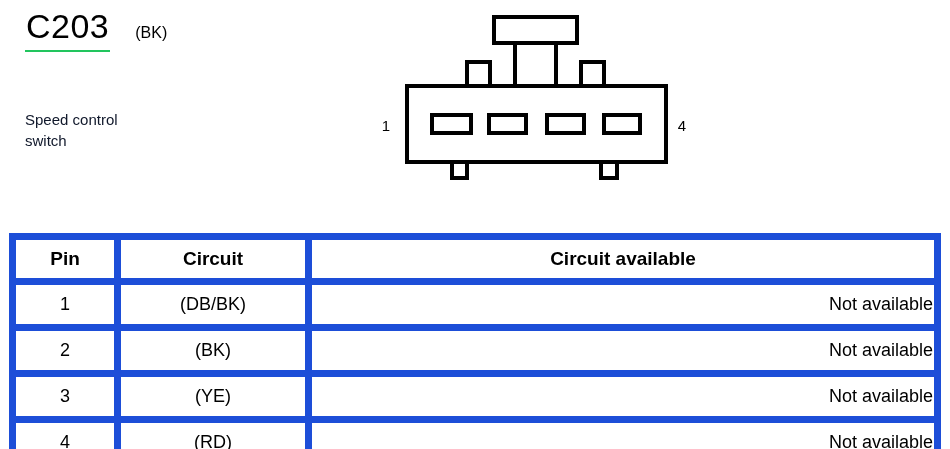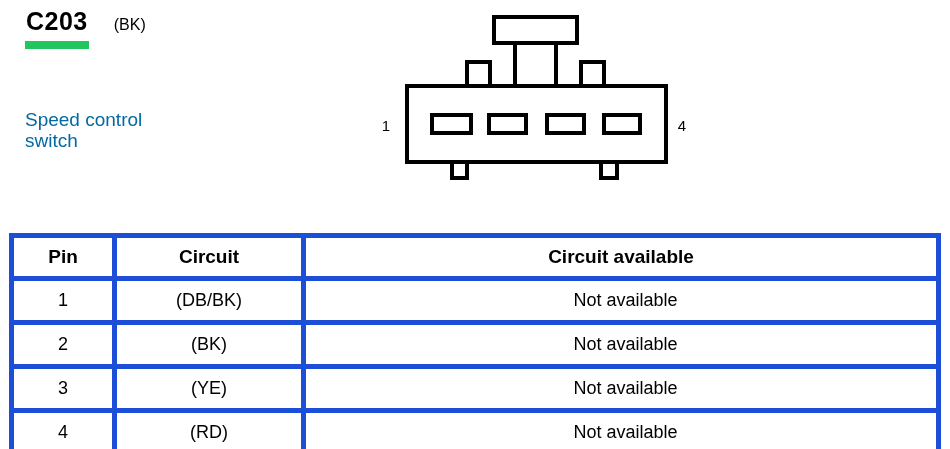--- a/index.html
+++ b/index.html
@@ -19,41 +19,41 @@
 
   
   .title-row {
     position: absolute;
     left: 25px;
     top: 6px;
     white-space: nowrap;
   }
   .title {
     display: inline-block;
-    font-size: 25px;
-    font-weight: bold;
+    font-size: 34px;
+    font-weight: normal;
     line-height: 1;
     letter-spacing: 0.5px;
-    border-bottom: 8px solid #22c55e;
+    border-bottom: 2px solid #22c55e;
     padding: 3px 1px 7px 1px;
   }
   .title-suffix {
     display: inline-block;
     font-size: 16px;
     margin-left: 25px;
     vertical-align: baseline;
   }
   .subtitle {
     position: absolute;
     left: 25px;
     top: 109px;
-    font-size: 19px;
+    font-size: 15px;
     line-height: 21px;
     max-width: 125px;
-    color: #0369a1;
+    color: #0f172a;
   }
 
   
   .connector {
     position: absolute;
     left: 380px;
     top: 10px;
     width: 320px;
     height: 180px;
   }
@@ -110,41 +110,41 @@
   
   .pin-table {
     position: absolute;
     left: 9px;
     top: 233px;
     width: 932px;
     border-collapse: collapse;
     table-layout: fixed;
   }
   .pin-table th, .pin-table td {
-    border: 5px solid #1d4ed8;
+    border: 7px solid #1d4ed8;
     background: #ffffff;
     overflow: hidden;
   }
   .pin-table th {
     font-size: 19px;
     font-weight: bold;
     height: 36px;
     text-align: center;
   }
   .pin-table td {
     font-size: 18px;
     height: 37px;
     text-align: center;
   }
   .col-pin     { width: 96px; }
   .col-circuit { width: 182px; }
   .pin-table td.cell-function, .pin-table th.col-function {
   }
   .pin-table td.cell-function {
-    text-align: center;
+    text-align: right;
     padding-left: 10px;
   }
 </style>
 </head>
 <body>
 
 <div class="page">
 
   <div class="title-row">
     <span class="title">C203</span><span class="title-suffix">(BK)</span>

